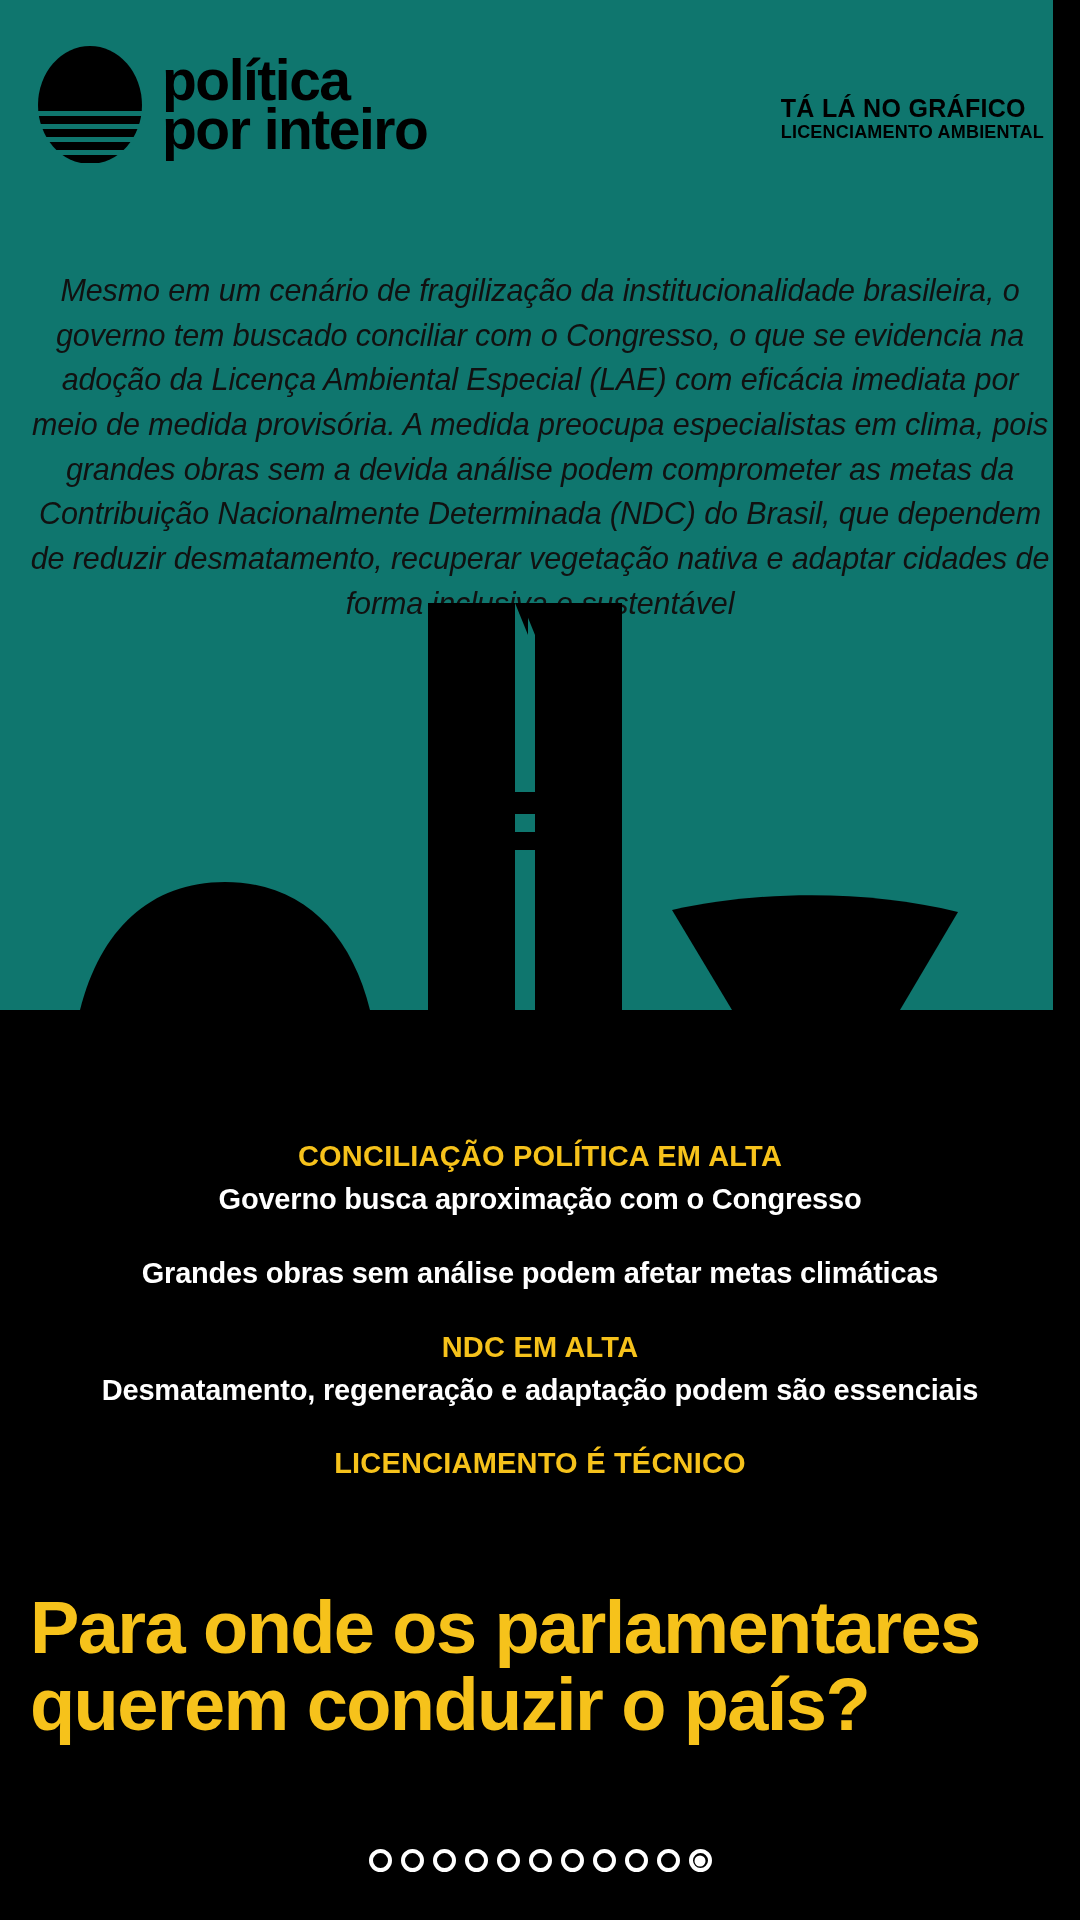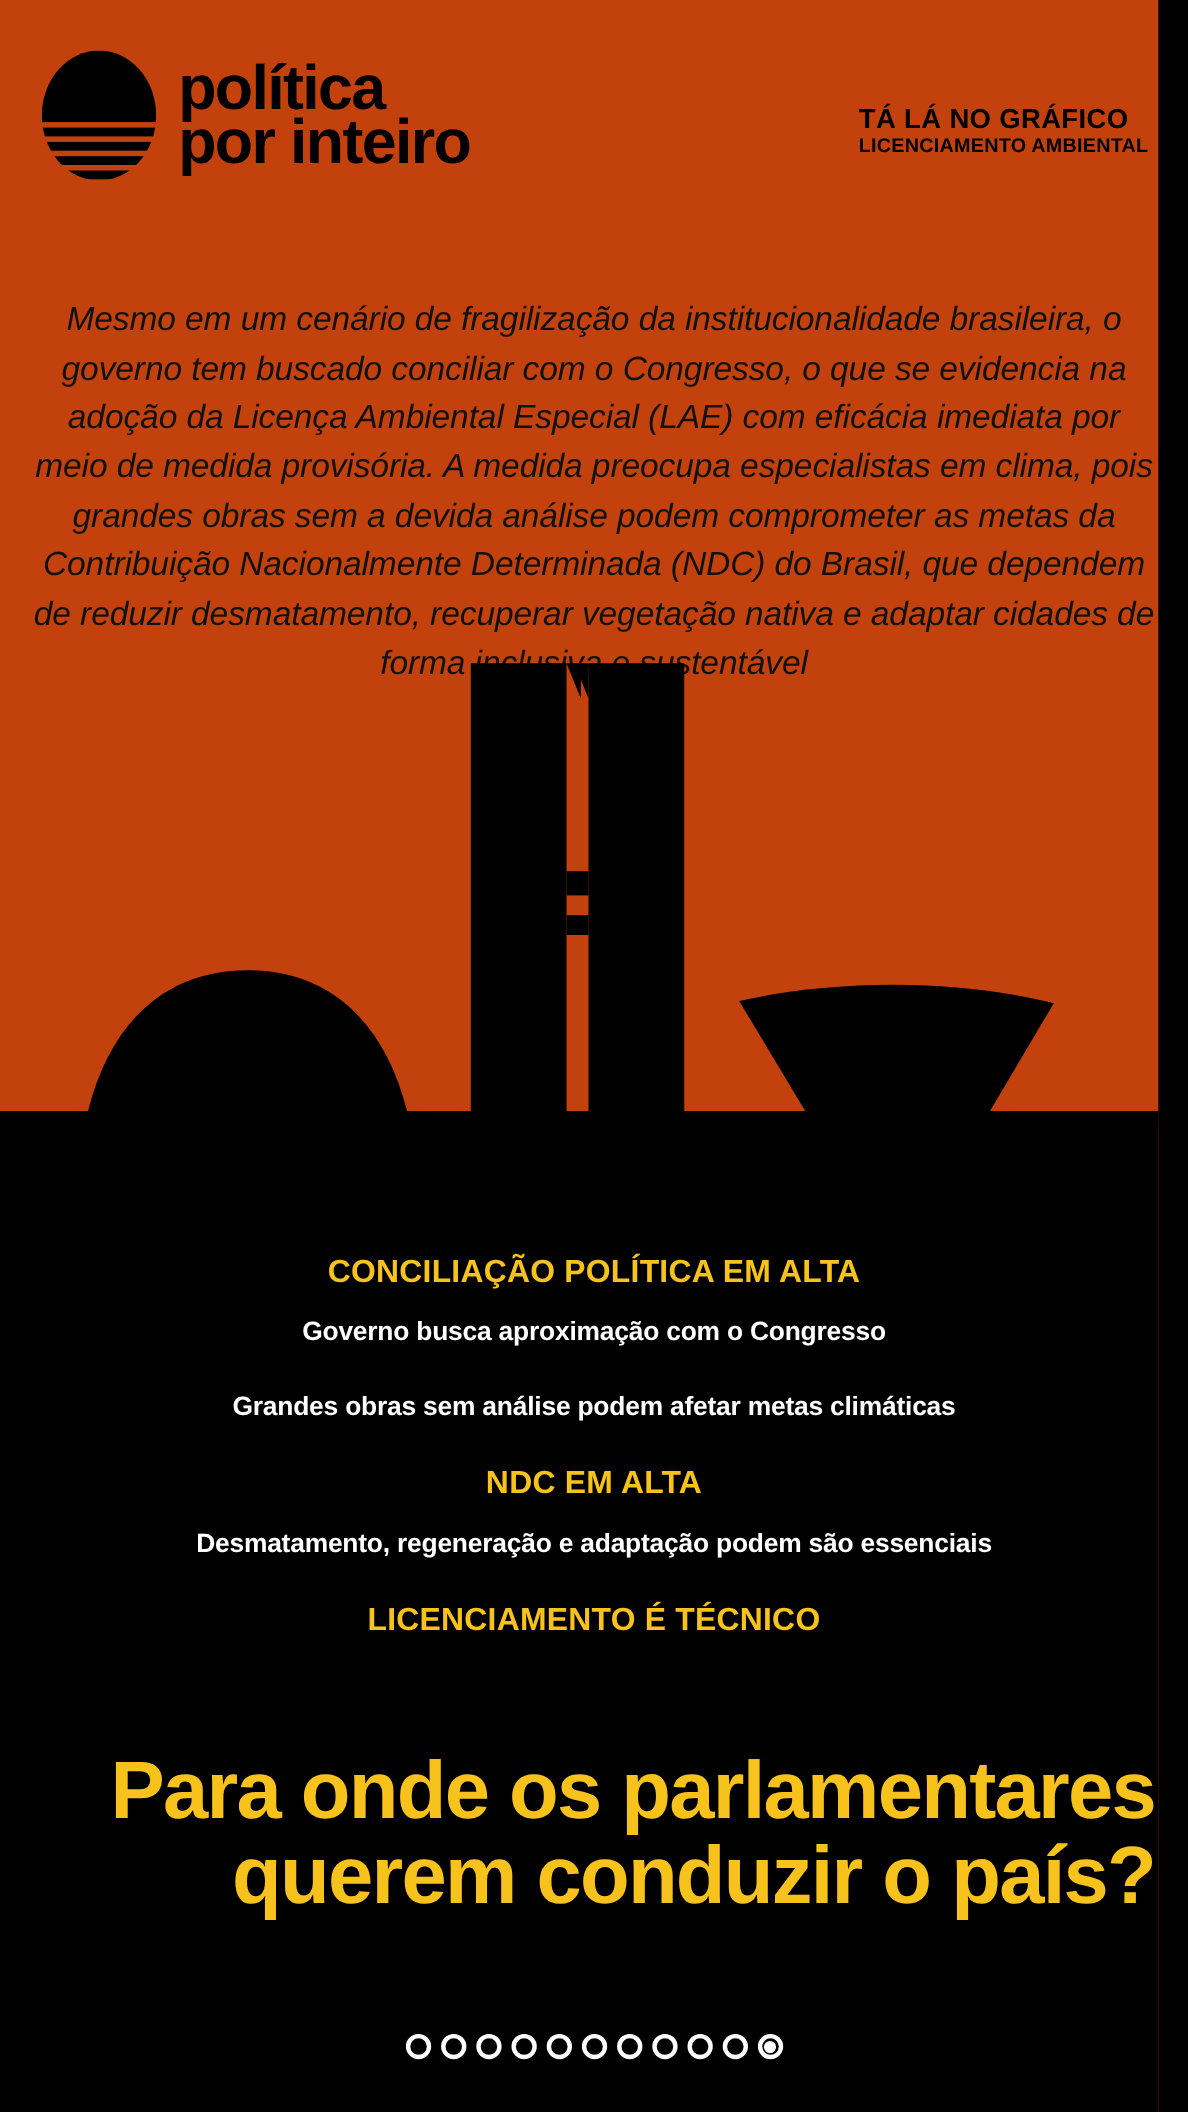--- a/index.html
+++ b/index.html
@@ -5,21 +5,21 @@
   * { margin:0; padding:0; box-sizing:border-box; }
   html, body {
     width:1080px; height:1920px;
     background:#000;
     font-family:"Liberation Sans", sans-serif;
     overflow:hidden;
   }
   #poster {
     position:relative;
     width:1053px; height:1920px;
-    background:#c2410c;
+    background:#0f766e;
     overflow:hidden;
   }
 
   
   .header {
     position:absolute;
     top:46px; left:0; width:1080px; height:140px;
   }
   .brand {
     position:absolute; left:38px; top:0;
@@ -103,32 +103,32 @@
     display:block;
     color:#F6C21B;
     font-size:29px;
     font-weight:800;
     letter-spacing:0.2px;
     line-height:1.28;
   }
   .bullet .b-sub {
     display:block;
     color:#FFFFFF;
-    font-size:24px;
+    font-size:29px;
     font-weight:700;
     letter-spacing:-0.2px;
     line-height:1.32;
-    margin-top:20px;
+    margin-top:5px;
   }
 
   
   .question {
     position:absolute;
     top:1590px; left:0; width:1080px;
-    text-align:right;
+    text-align:left;
     color:#F6C21B;
     font-size:74px;
     font-weight:800;
     line-height:1.04;
     letter-spacing:-1.6px;
     padding:0 30px;
   }
   .question .q-line { display:block; }
 
   

